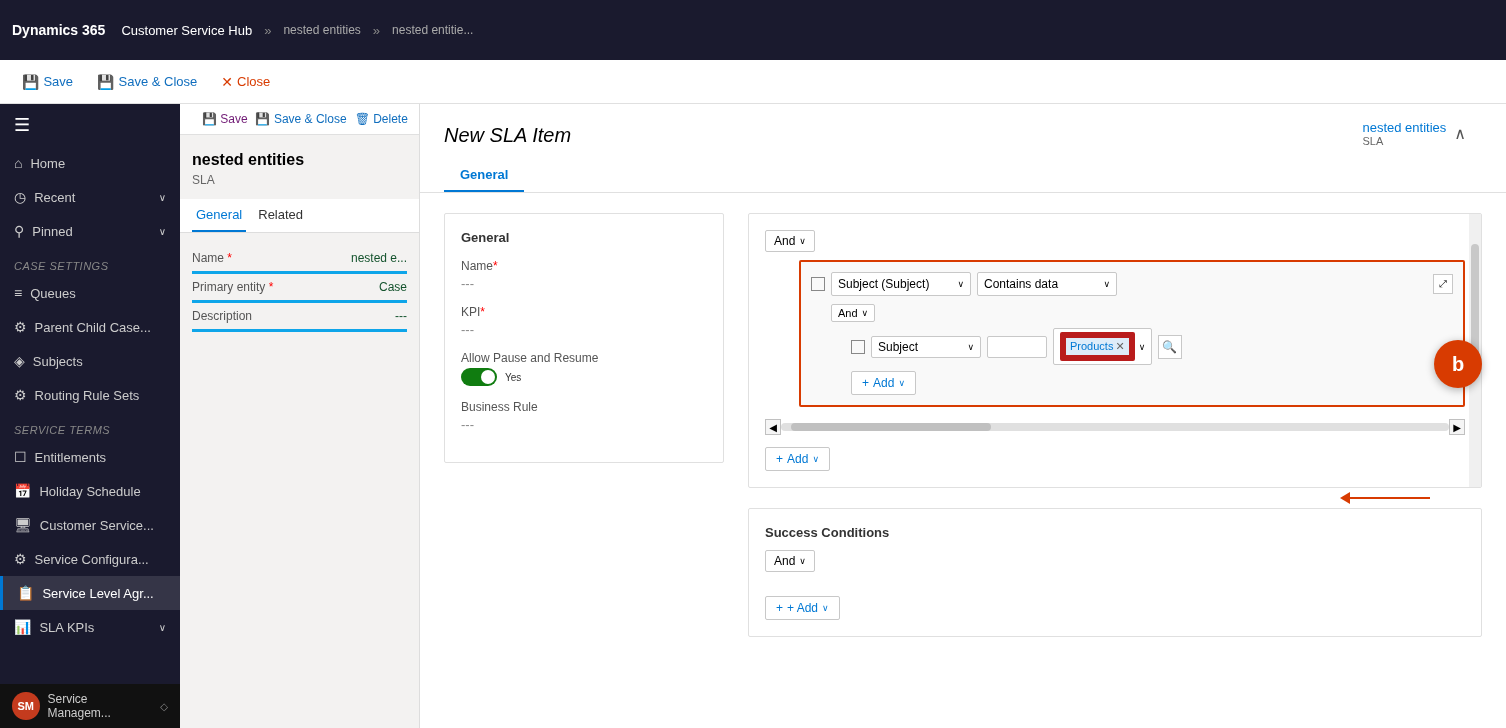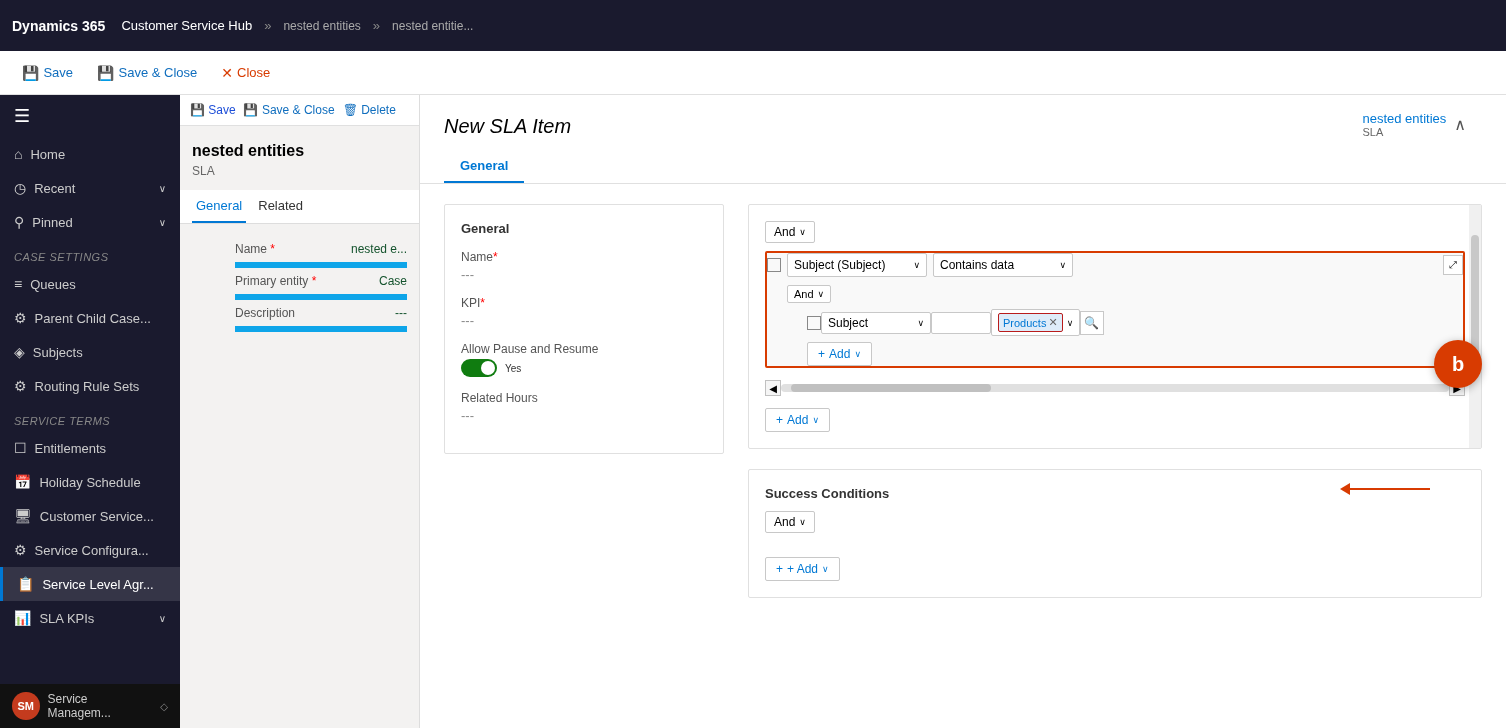--- a/index.html
+++ b/index.html
@@ -1,21 +1,21 @@
 <!DOCTYPE html>
 <html><head>
   <meta charset="utf-8">
   <style>
     * { box-sizing: border-box; margin: 0; padding: 0; }
     body { font-family: 'Segoe UI', sans-serif; font-size: 13px; background: #f3f2f1; overflow: hidden; width: 1506px; height: 728px; }
 
     
     .top-nav {
       background: #1a1a2e;
-      height: 51px;
+      height: 60px;
       display: flex;
       align-items: center;
       padding: 0 12px;
       gap: 8px;
       position: relative;
       z-index: 10;
     }
 
     
     .sub-nav {
@@ -94,21 +94,21 @@
     }
     .middle-title { padding: 16px 12px 4px; font-size: 16px; font-weight: 600; color: #000; }
     .middle-subtitle { padding: 0 12px 12px; font-size: 12px; color: #666; }
     .middle-tabs { display: flex; padding: 0 12px; gap: 8px; border-bottom: 1px solid #ddd; background: #fff; }
     .middle-tab {
       padding: 8px 4px; font-size: 13px; cursor: pointer; color: #333;
       border-bottom: 2px solid transparent;
     }
     .middle-tab.active { color: #0078d4; border-bottom-color: #0078d4; }
     .middle-content { padding: 12px; }
-    .field-row { display: flex; gap: 8px; align-items: center; padding: 6px 0; border-bottom: 6px solid #0ea5e9; margin-left: 43px; }
+    .field-row { display: flex; gap: 8px; align-items: center; padding: 6px 0; border-bottom: 3px solid #0ea5e9; }
     .field-row .fl { font-size: 12px; color: #555; flex: 1; }
     .field-row .fv { font-size: 12px; color: #14532d; }
 
     
     .main-content {
       flex: 1;
       overflow-y: auto;
       background: #fff;
     }
     .main-header {
@@ -166,22 +166,24 @@
       border: 1px solid #c8c8c8; border-radius: 2px;
       padding: 3px 8px; font-size: 12px; cursor: pointer;
       margin-bottom: 8px; background: #fff;
     }
     .and-selector .arrow { font-size: 9px; }
 
     
     .condition-box-outer {
       border: 2px solid #d83b01;
       border-radius: 2px;
+      padding: 10px;
       margin-bottom: 8px;
       background: #f9f9f9;
+      margin-left: 34px;
     }
     .condition-row {
       display: flex; align-items: center; gap: 6px; margin-bottom: 8px;
     }
     .condition-checkbox { width: 14px; height: 14px; border: 1px solid #888; flex-shrink: 0; }
     .condition-select {
       border: 1px solid #c8c8c8; border-radius: 2px; padding: 4px 6px;
       font-size: 12px; background: #fff; cursor: pointer;
       display: flex; align-items: center; gap: 4px; min-width: 140px;
     }
@@ -192,43 +194,43 @@
       display: flex; align-items: center; justify-content: center;
       flex-shrink: 0; margin-left: auto;
     }
     .nested-and-selector {
       display: inline-flex; align-items: center; gap: 4px;
       border: 1px solid #c8c8c8; border-radius: 2px;
       padding: 2px 6px; font-size: 11px; cursor: pointer;
       margin-left: 20px; margin-bottom: 6px; background: #fff;
     }
     .nested-field-row {
-      display: flex; align-items: center; margin-left: 40px; margin-bottom: 6px;
+      display: flex; align-items: center; gap: 6px; margin-left: 40px; margin-bottom: 6px;
     }
     .nc-checkbox { width: 14px; height: 14px; border: 1px solid #888; flex-shrink: 0; }
     .nc-select {
       border: 1px solid #c8c8c8; border-radius: 2px; padding: 3px 6px;
       font-size: 12px; background: #fff; cursor: pointer;
       display: flex; align-items: center; gap: 4px; min-width: 110px;
     }
     .nc-select .arrow { font-size: 9px; margin-left: auto; }
     .nc-input {
       border: 1px solid #c8c8c8; border-radius: 2px; padding: 3px 6px;
       font-size: 12px; width: 60px;
     }
     .nc-value-select {
       border: 1px solid #c8c8c8; border-radius: 2px; padding: 3px 6px;
       font-size: 12px; background: #fff; cursor: pointer;
       display: flex; align-items: center; gap: 4px; min-width: 80px;
     }
     .nc-value-select .arrow { font-size: 9px; margin-left: auto; }
     .nc-tag {
-      background: #deecf9; border: 1px solid #b91c1c; border-radius: 2px;
+      background: #deecf9; border: 6px solid #b91c1c; border-radius: 2px;
       padding: 2px 4px; font-size: 11px; color: #0078d4;
-      display: flex; align-items: flex-end; gap: 2px;
+      display: flex; align-items: flex-start; gap: 2px;
     }
     .nc-tag .x { cursor: pointer; color: #666; }
     .nc-search-btn {
       width: 24px; height: 24px; border: 1px solid #c8c8c8;
       background: #fff; cursor: pointer; font-size: 12px;
       display: flex; align-items: center; justify-content: center;
     }
 
     .add-btn {
       display: inline-flex; align-items: center; gap: 4px;
@@ -406,21 +408,21 @@
 
     <div style="position:absolute;bottom:0;left:0;width:180px;background:#111;display:flex;align-items:center;gap:8px;padding:8px 12px;">
       <div style="width:28px;height:28px;background:#c43b1e;border-radius:50%;display:flex;align-items:center;justify-content:center;font-size:11px;color:#fff;font-weight:700;">SM</div>
       <span style="font-size:12px;color:#ccc;">Service Managem...</span>
       <span style="margin-left:auto;font-size:10px;color:#888;">◇</span>
     </div>
   </div>
 
   <div class="middle-panel">
     <div class="middle-panel-subnav">
-      <button style="color:#1d4ed8;font-size:12px;border:none;background:transparent;cursor:pointer;">💾 Save</button>
+      <button style="color:#701a75;font-size:12px;border:none;background:transparent;cursor:pointer;margin-left:12px;">💾 Save</button>
       <button style="color:#106ebe;font-size:12px;border:none;background:transparent;cursor:pointer;">💾 Save &amp; Close</button>
       <button style="color:#106ebe;font-size:12px;border:none;background:transparent;cursor:pointer;">🗑 Delete</button>
     </div>
     <div class="middle-title">nested entities</div>
     <div class="middle-subtitle">SLA</div>
     <div class="middle-tabs">
       <div class="middle-tab active">General</div>
       <div class="middle-tab">Related</div>
     </div>
     <div class="middle-content">
@@ -474,21 +476,21 @@
 
         <div class="form-field">
           <label>Allow Pause and Resume</label>
           <div class="toggle-row">
             <div class="toggle"></div>
             <span class="toggle-label">Yes</span>
           </div>
         </div>
 
         <div class="form-field">
-          <label>Related Hours</label>
+          <label>Business Rule</label>
           <div class="fdash">---</div>
         </div>
       </div>
 
       <div style="flex:1;position:relative;">
 
         <div class="applicable-card" style="padding-right:16px;">
 
           
           <div class="and-selector">

